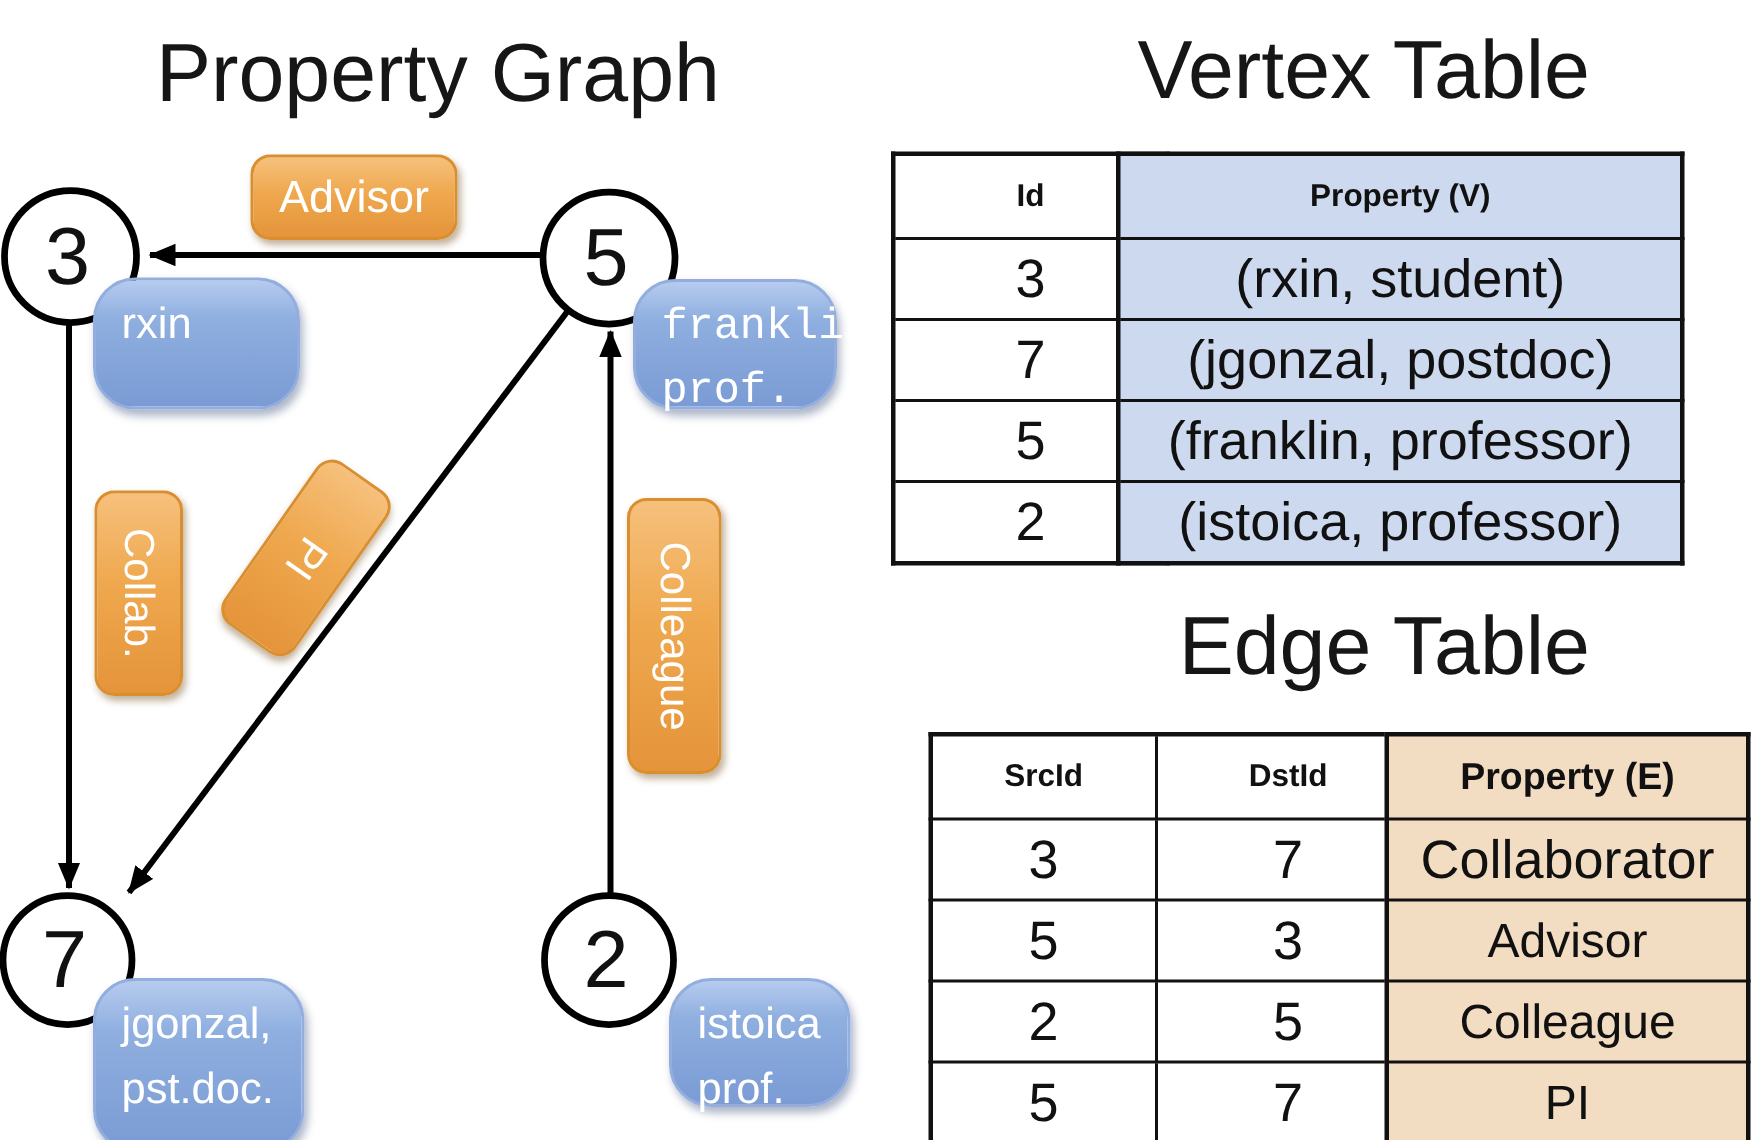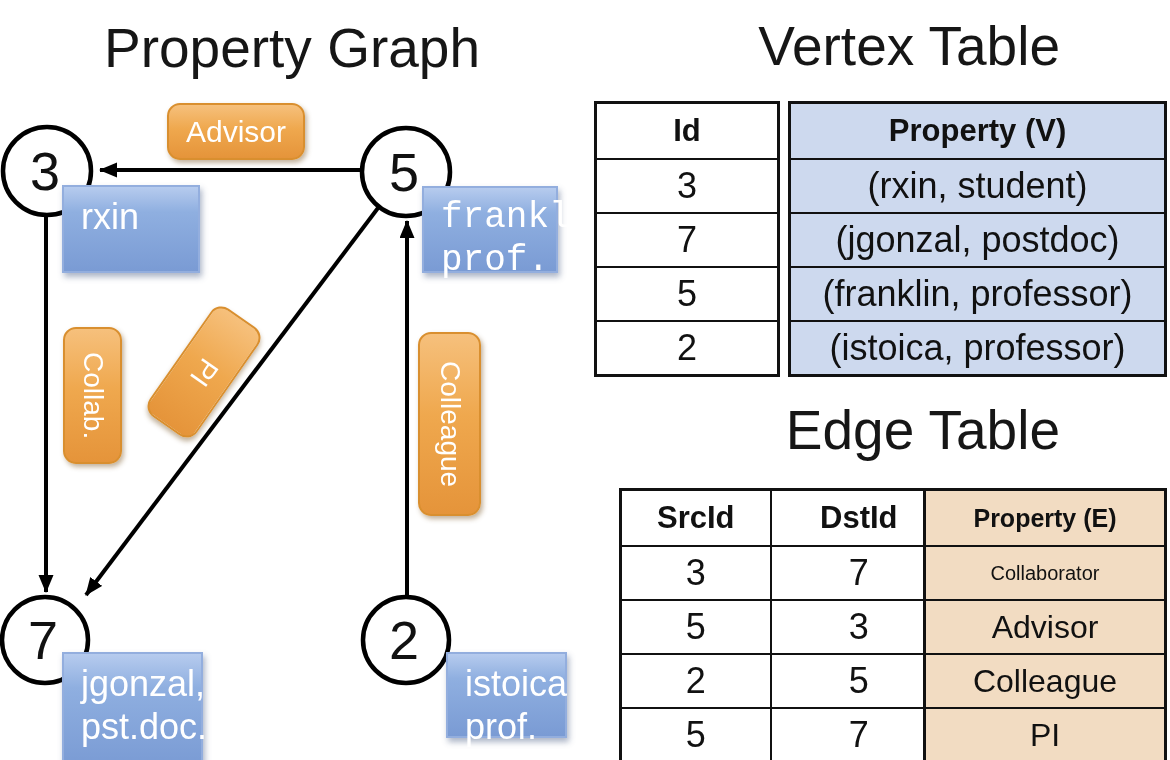--- a/index.html
+++ b/index.html
@@ -20,32 +20,32 @@
   .orange-label{
     position:absolute;display:flex;align-items:center;justify-content:center;
     background:linear-gradient(180deg,#f6c07c 0%,#efa84e 45%,#e5943a 100%);
     border:2px solid #d98f2f;border-radius:13px;color:#fff;font-size:30px;
     box-shadow:2px 3px 5px rgba(120,85,35,.45);
   }
   .vertical-text{writing-mode:vertical-rl;}
   .blue-box{
     position:absolute;box-sizing:border-box;
     background:linear-gradient(180deg,#b6cbee 0%,#8fafe0 30%,#7a9bd4 100%);
-    border:2px solid #93aede;border-radius:0;color:#fff;
-    font-size:36px;line-height:43px;padding:8px 5px 8px 17px;
+    border:2px solid #93aede;border-radius:28px;color:#fff;
+    font-size:29px;line-height:43px;padding:8px 5px 8px 17px;
     box-shadow:2px 4px 6px rgba(70,90,130,.45);
   }
   
   .tbl-wrap{position:absolute;}
   table.tbl{border-collapse:collapse;table-layout:fixed;width:100%;height:100%;background:#fff;}
   table.tbl th, table.tbl td{
     border:2px solid #111;text-align:center;vertical-align:middle;padding:0;color:#111;
   }
   table.tbl{border:3px solid #111;}
-  table.tbl th{font-size:31px;font-weight:700;height:54px;}
+  table.tbl th{font-size:21px;font-weight:700;height:54px;}
   table.tbl td{font-size:36px;font-weight:400;height:52px;}
   .vblue th,.vblue td{background:#cdd9ee;}
   .etan th,.etan td{background:#f2dcc2;}
 </style>
 </head>
 <body>
 
 <div class="canvas">
 
   <div class="big-title" style="left:40px;top:16px;width:440px;">Property Graph</div>
@@ -119,21 +119,21 @@
       <tr>
         <td>5</td>
           </tr>
       <tr>
         <td>2</td>
           </tr>
     </tbody>
       </table>
   </div>
 
-  <div class="tbl-wrap" style="left:788px;top:101px;width:379px;height:272px;">
+  <div class="tbl-wrap" style="left:744px;top:101px;width:379px;height:272px;">
     <table class="tbl vblue">
       <tbody>
           <tr>
         <th>Property (V)</th>
           </tr>
       <tr>
         <td>(rxin, student)</td>
           </tr>
       <tr>
         <td>(jgonzal, postdoc)</td>
@@ -181,21 +181,21 @@
       </table>
   </div>
 
   <div class="tbl-wrap" style="left:923px;top:488px;width:244px;height:270px;">
     <table class="tbl etan">
       <tbody>
           <tr>
         <th style="font-size:25px;">Property (E)</th>
           </tr>
       <tr>
-        <td style="font-size:20px;">Collaborator</td>
+        <td style="font-size:36px;">Collaborator</td>
           </tr>
       <tr>
         <td style="font-size:32px;">Advisor</td>
           </tr>
       <tr>
         <td style="font-size:32px;">Colleague</td>
           </tr>
       <tr>
         <td style="font-size:32px;">PI</td>
           </tr>

